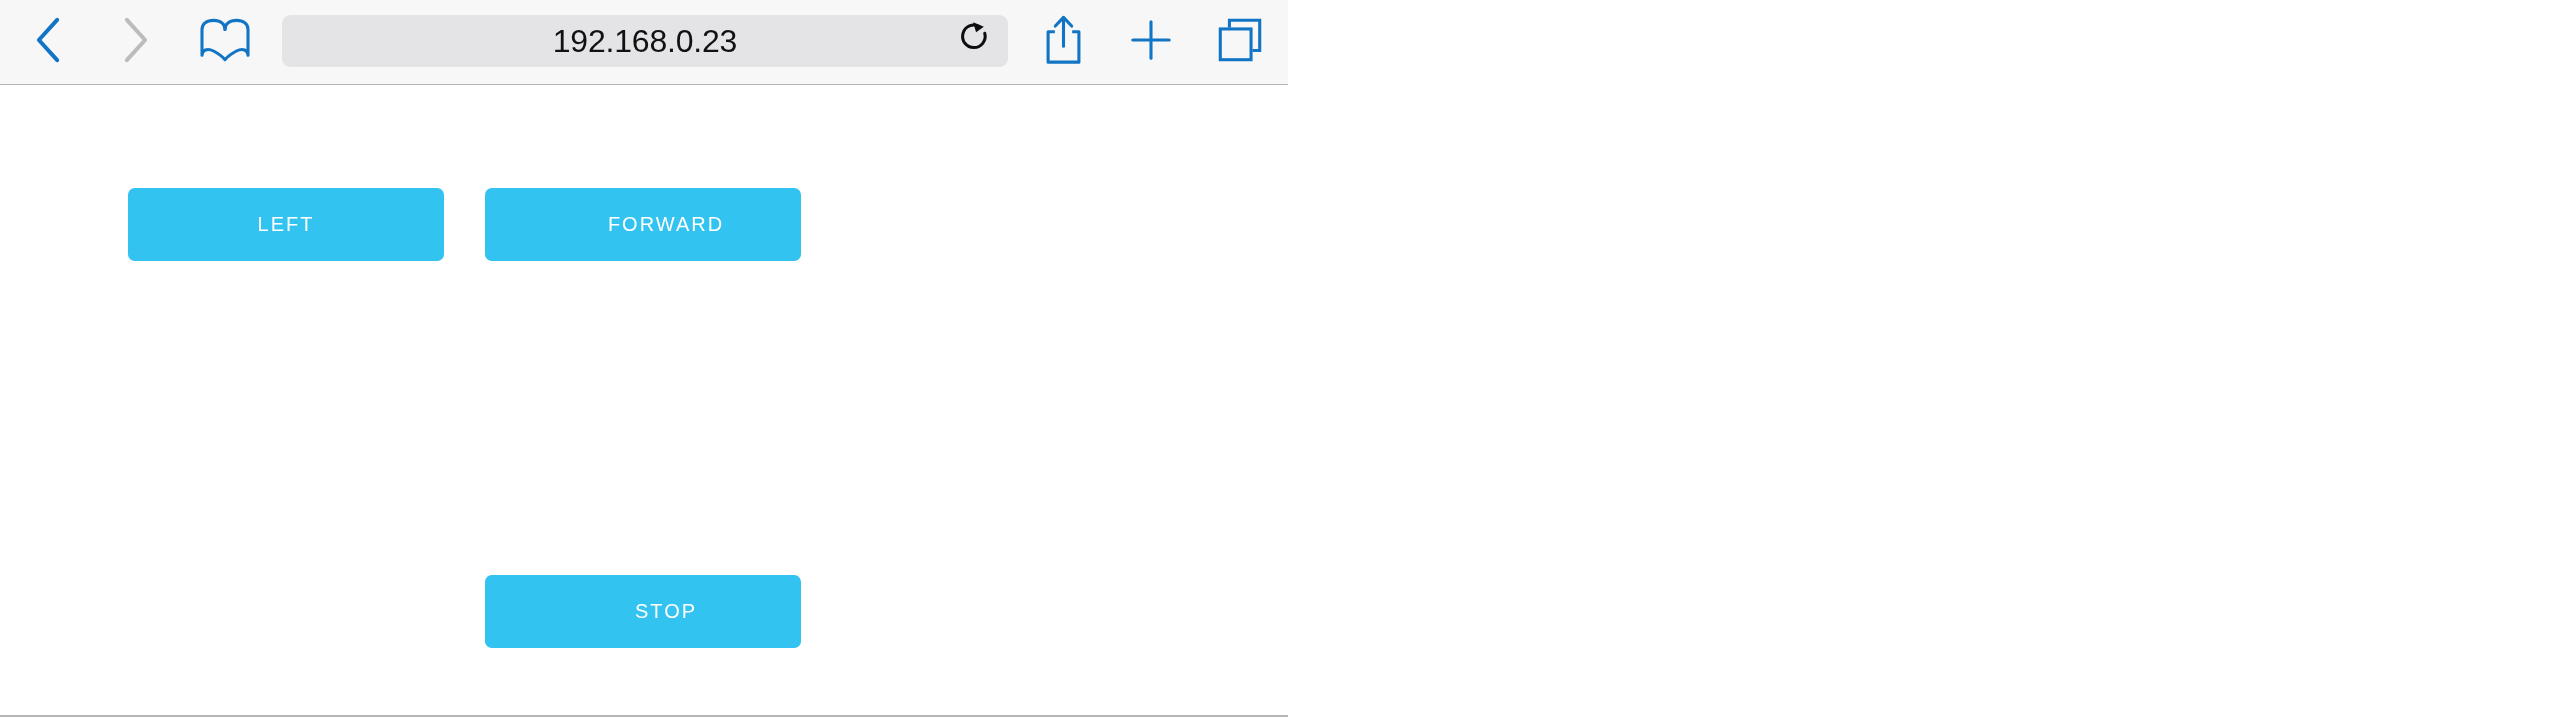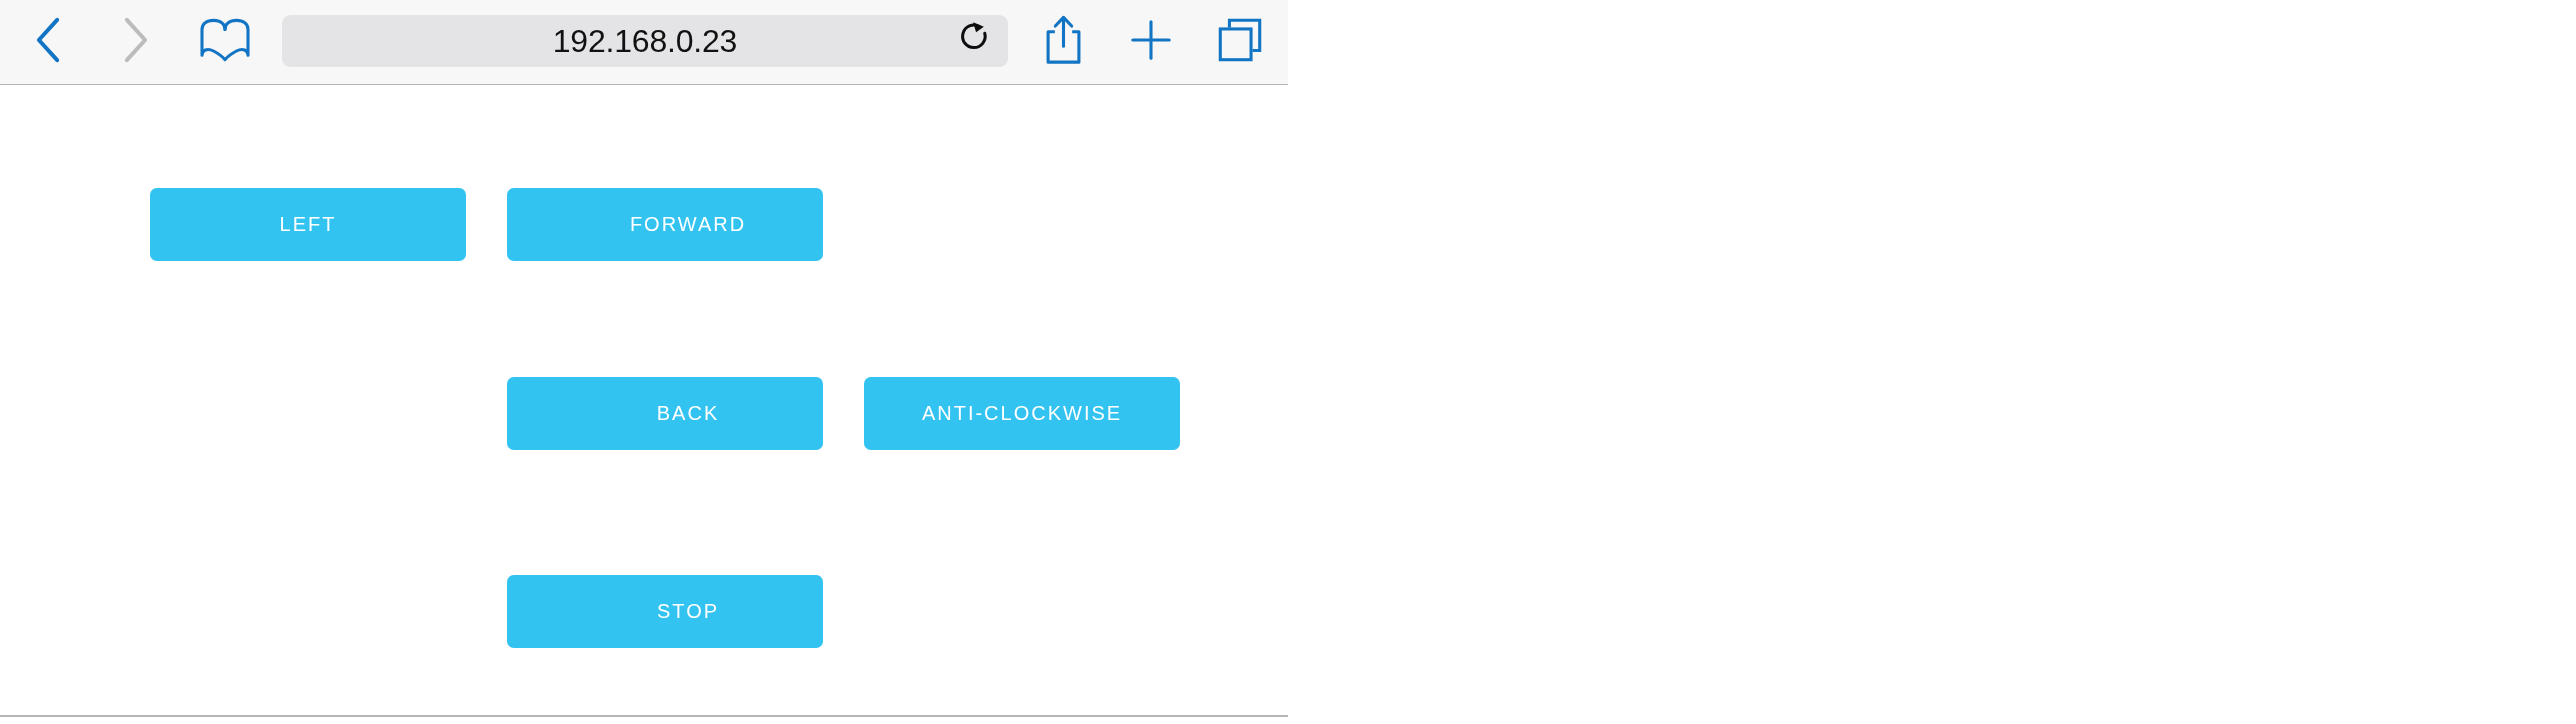--- a/index.html
+++ b/index.html
@@ -109,21 +109,20 @@
     left: 0;
     top: 0;
     width: 1288px;
   }
 
   .ctrl-row {
     position: absolute;
     left: 128px;
     width: 1218px;
     height: 73px;
-    margin-left: 22px;
   }
   .row-1 { top: 103px; }
   .row-2 { top: 292px; }
   .row-3 { top: 490px; }
 
   .ctrl-btn {
     position: absolute;
     top: 0;
     width: 316px;
     height: 73px;
@@ -245,22 +244,20 @@
 
   <div class="page">
     <div class="btn-grid">
 
       <div class="ctrl-row row-1">
         <button class="ctrl-btn col-1">LEFT</button>
         <button class="ctrl-btn col-2">FORWARD</button>
       </div>
 
       <div class="ctrl-row row-2">
-        <button class="ctrl-btn col-2">BACK</button>
-        <button class="ctrl-btn col-3">ANTI-CLOCKWISE</button>
       </div>
 
       <div class="ctrl-row row-3">
         <button class="ctrl-btn col-2">STOP</button>
       </div>
 
     </div>
   </div>
 
   <div class="bottom-rule"></div>

